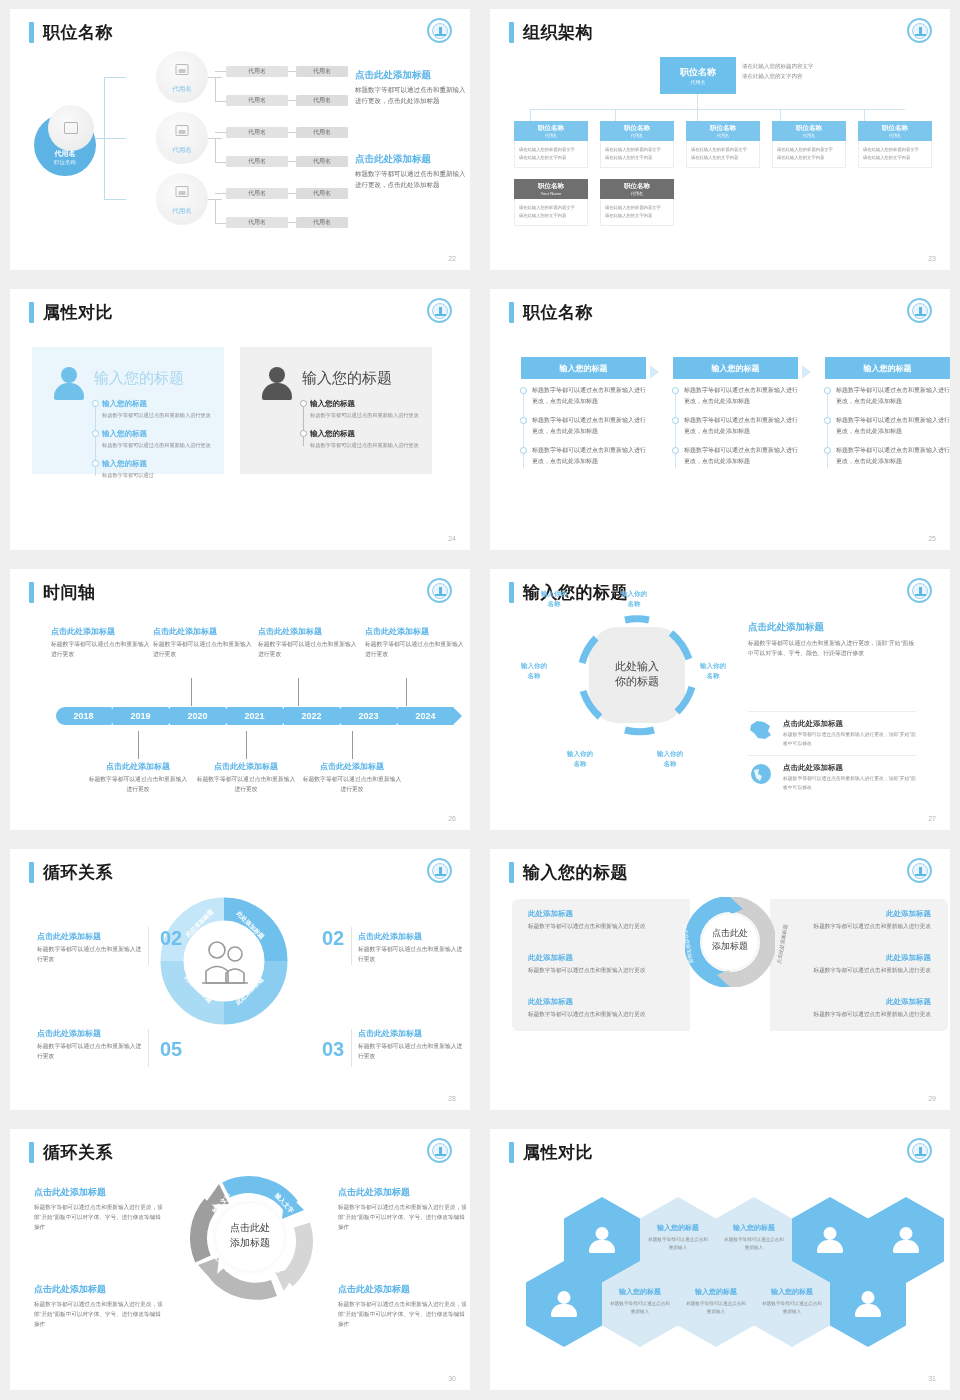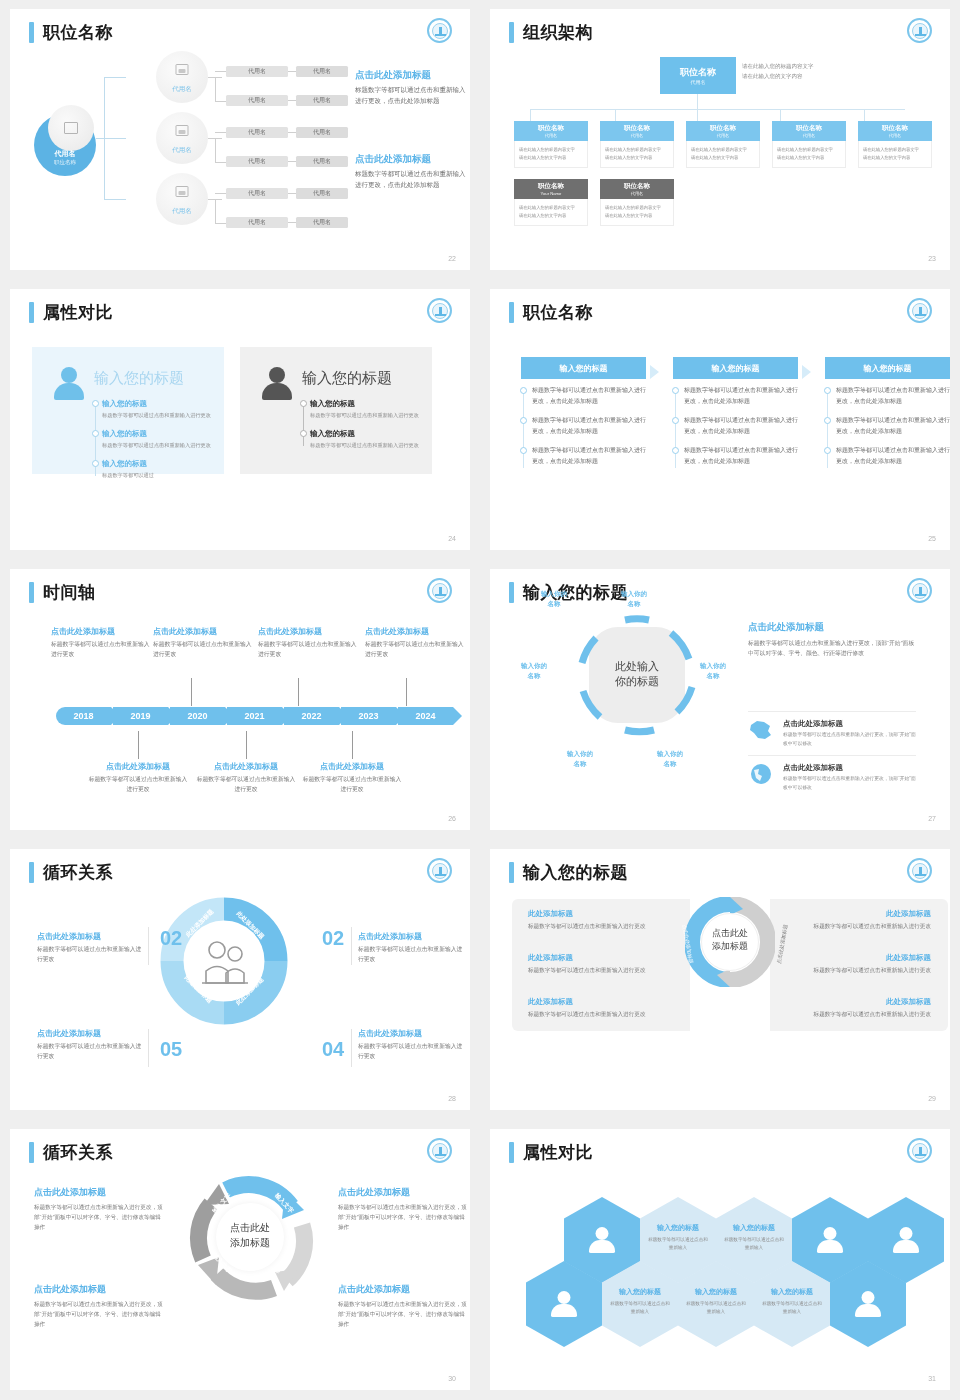--- a/index.html
+++ b/index.html
@@ -626,21 +626,21 @@
       </g>
     </svg>
     <div class="arcl" style="left:22px; top:22px; transform:rotate(-45deg);">此处添加标题</div>
     <div class="arcl" style="left:72px; top:24px; transform:rotate(45deg);">此处添加标题</div>
     <div class="arcl" style="left:72px; top:90px; transform:rotate(-45deg);">此处添加标题</div>
     <div class="arcl" style="left:20px; top:88px; transform:rotate(45deg);">此处添加标题</div>
   </div>
 
   <div class="num" style="left:150px; top:78px;">02</div>
   <div class="num" style="left:312px; top:78px;">02</div>
-  <div class="num" style="left:312px; top:189px;">04</div>
+  <div class="num" style="left:312px; top:189px;">03</div>
   <div class="num" style="left:150px; top:189px;">05</div>
 
   <div class="vsep" style="left:138px; top:78px; height:38px;"></div>
   <div class="vsep" style="left:138px; top:180px; height:38px;"></div>
   <div class="vsep" style="left:341px; top:78px; height:38px;"></div>
   <div class="vsep" style="left:341px; top:180px; height:38px;"></div>
 
   <div class="blk" style="left:27px; top:82px;">
     <h5>点击此处添加标题</h5>
           <p>标题数字等都可以通过点击和重新输入进行更改</p>

